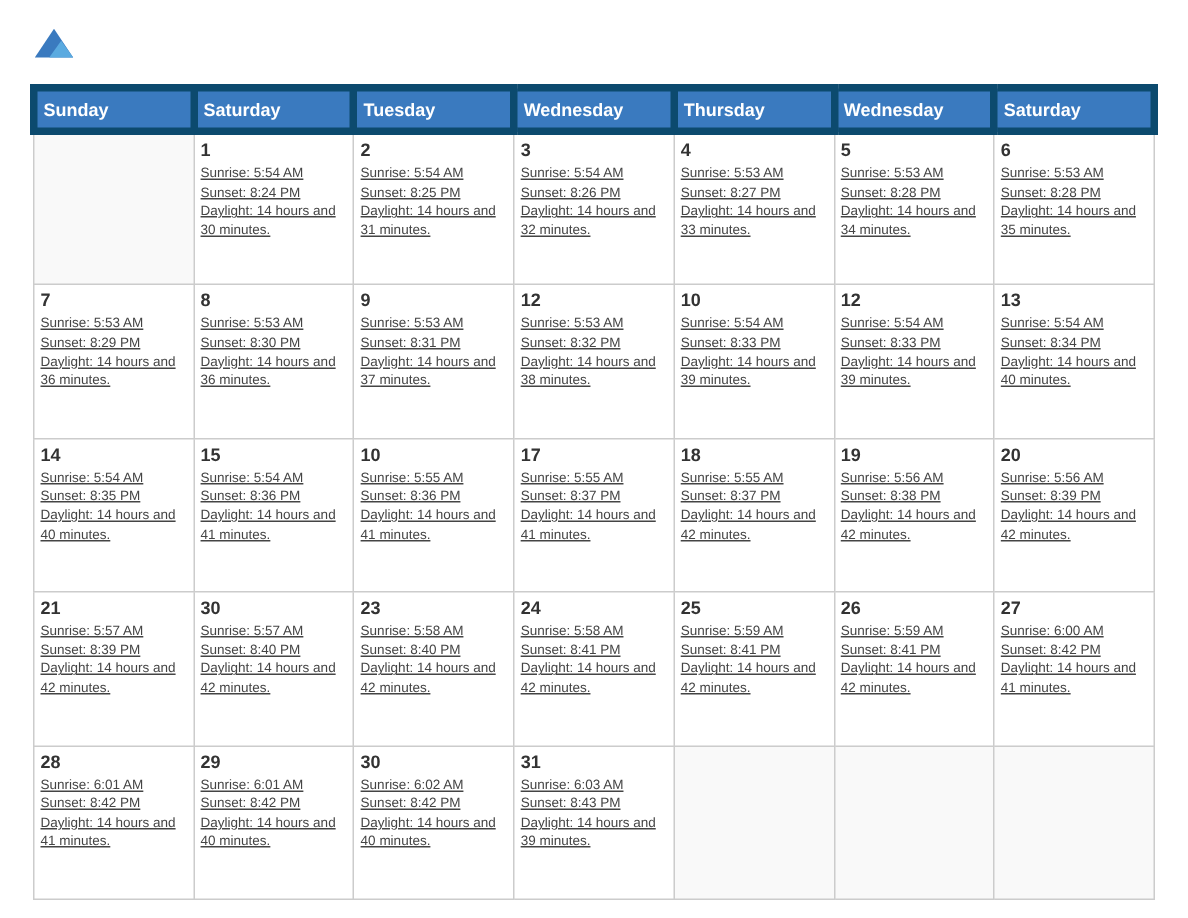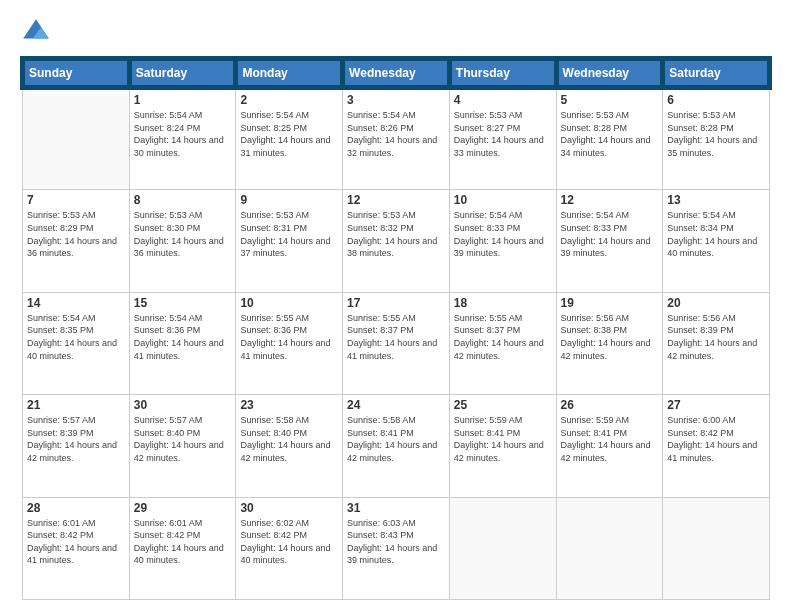--- a/index.html
+++ b/index.html
@@ -88,20 +88,21 @@
       font-size: 12px;
       font-weight: bold;
       color: #333;
       display: block;
       margin-bottom: 2px;
     }
     .day-info {
       font-size: 9px;
       color: #444;
       line-height: 1.4;
+      text-decoration: underline;
     }
     .empty-cell {
       background: #f9f9f9;
     }
   </style>
 </head>
 <body>
 
 <div class="page">
   <div class="header">
@@ -119,21 +120,21 @@
       <div class="month-title"></div>
       <div class="location"></div>
     </div>
   </div>
 
   <table class="calendar">
     <thead>
       <tr>
       <th>Sunday</th>
           <th>Saturday</th>
-          <th>Monday</th>
+          <th>Tuesday</th>
           <th>Wednesday</th>
           <th>Thursday</th>
           <th>Wednesday</th>
           <th>Saturday</th>
         </tr>
     </thead>
     <tbody id="calendar-body">
     <tr>
           <td class="empty-cell"></td>
           <td>

